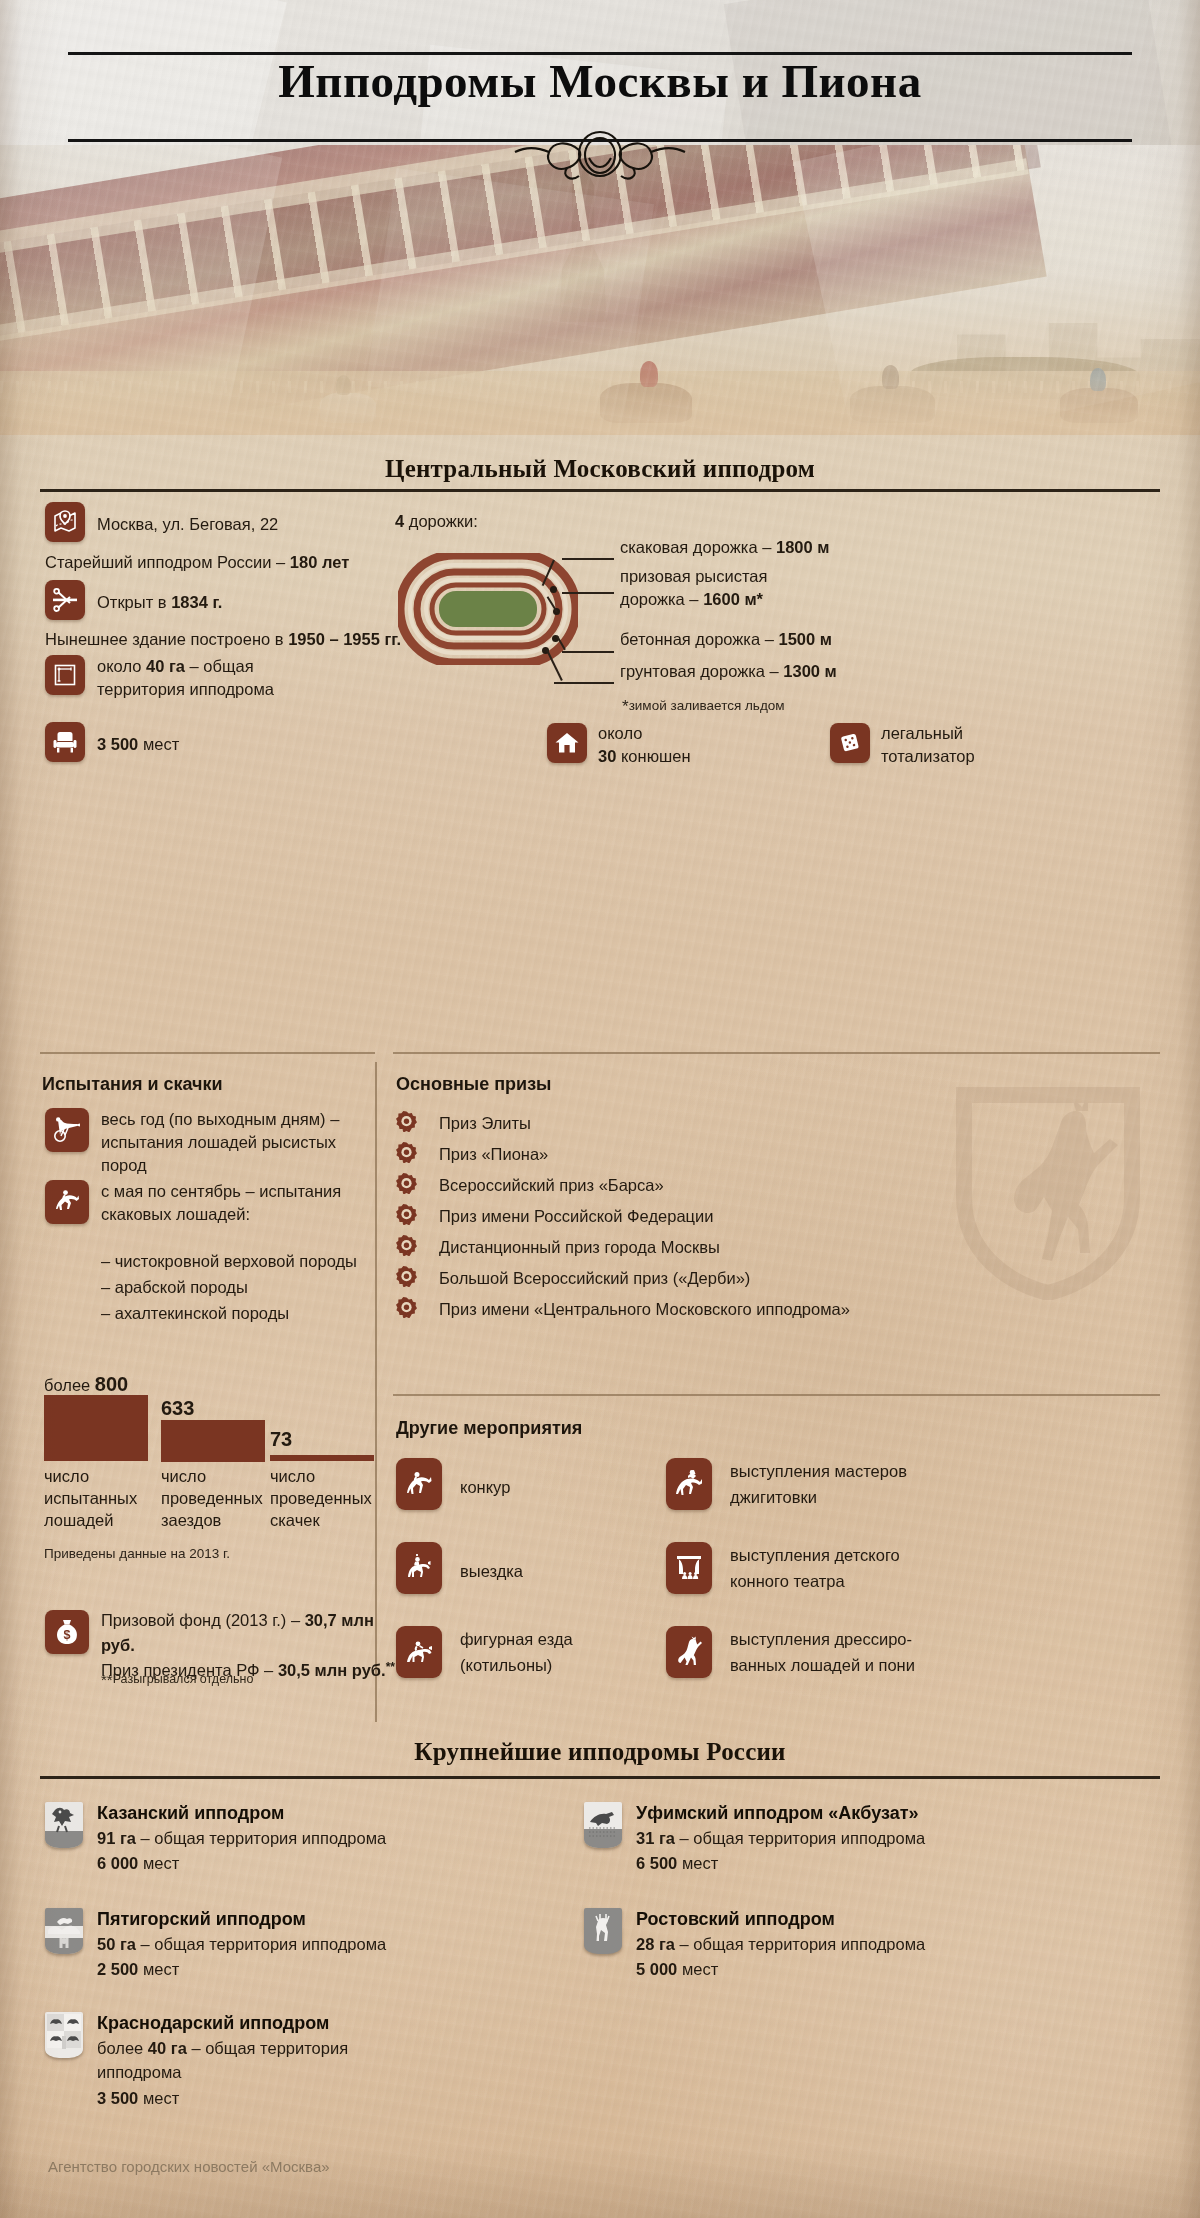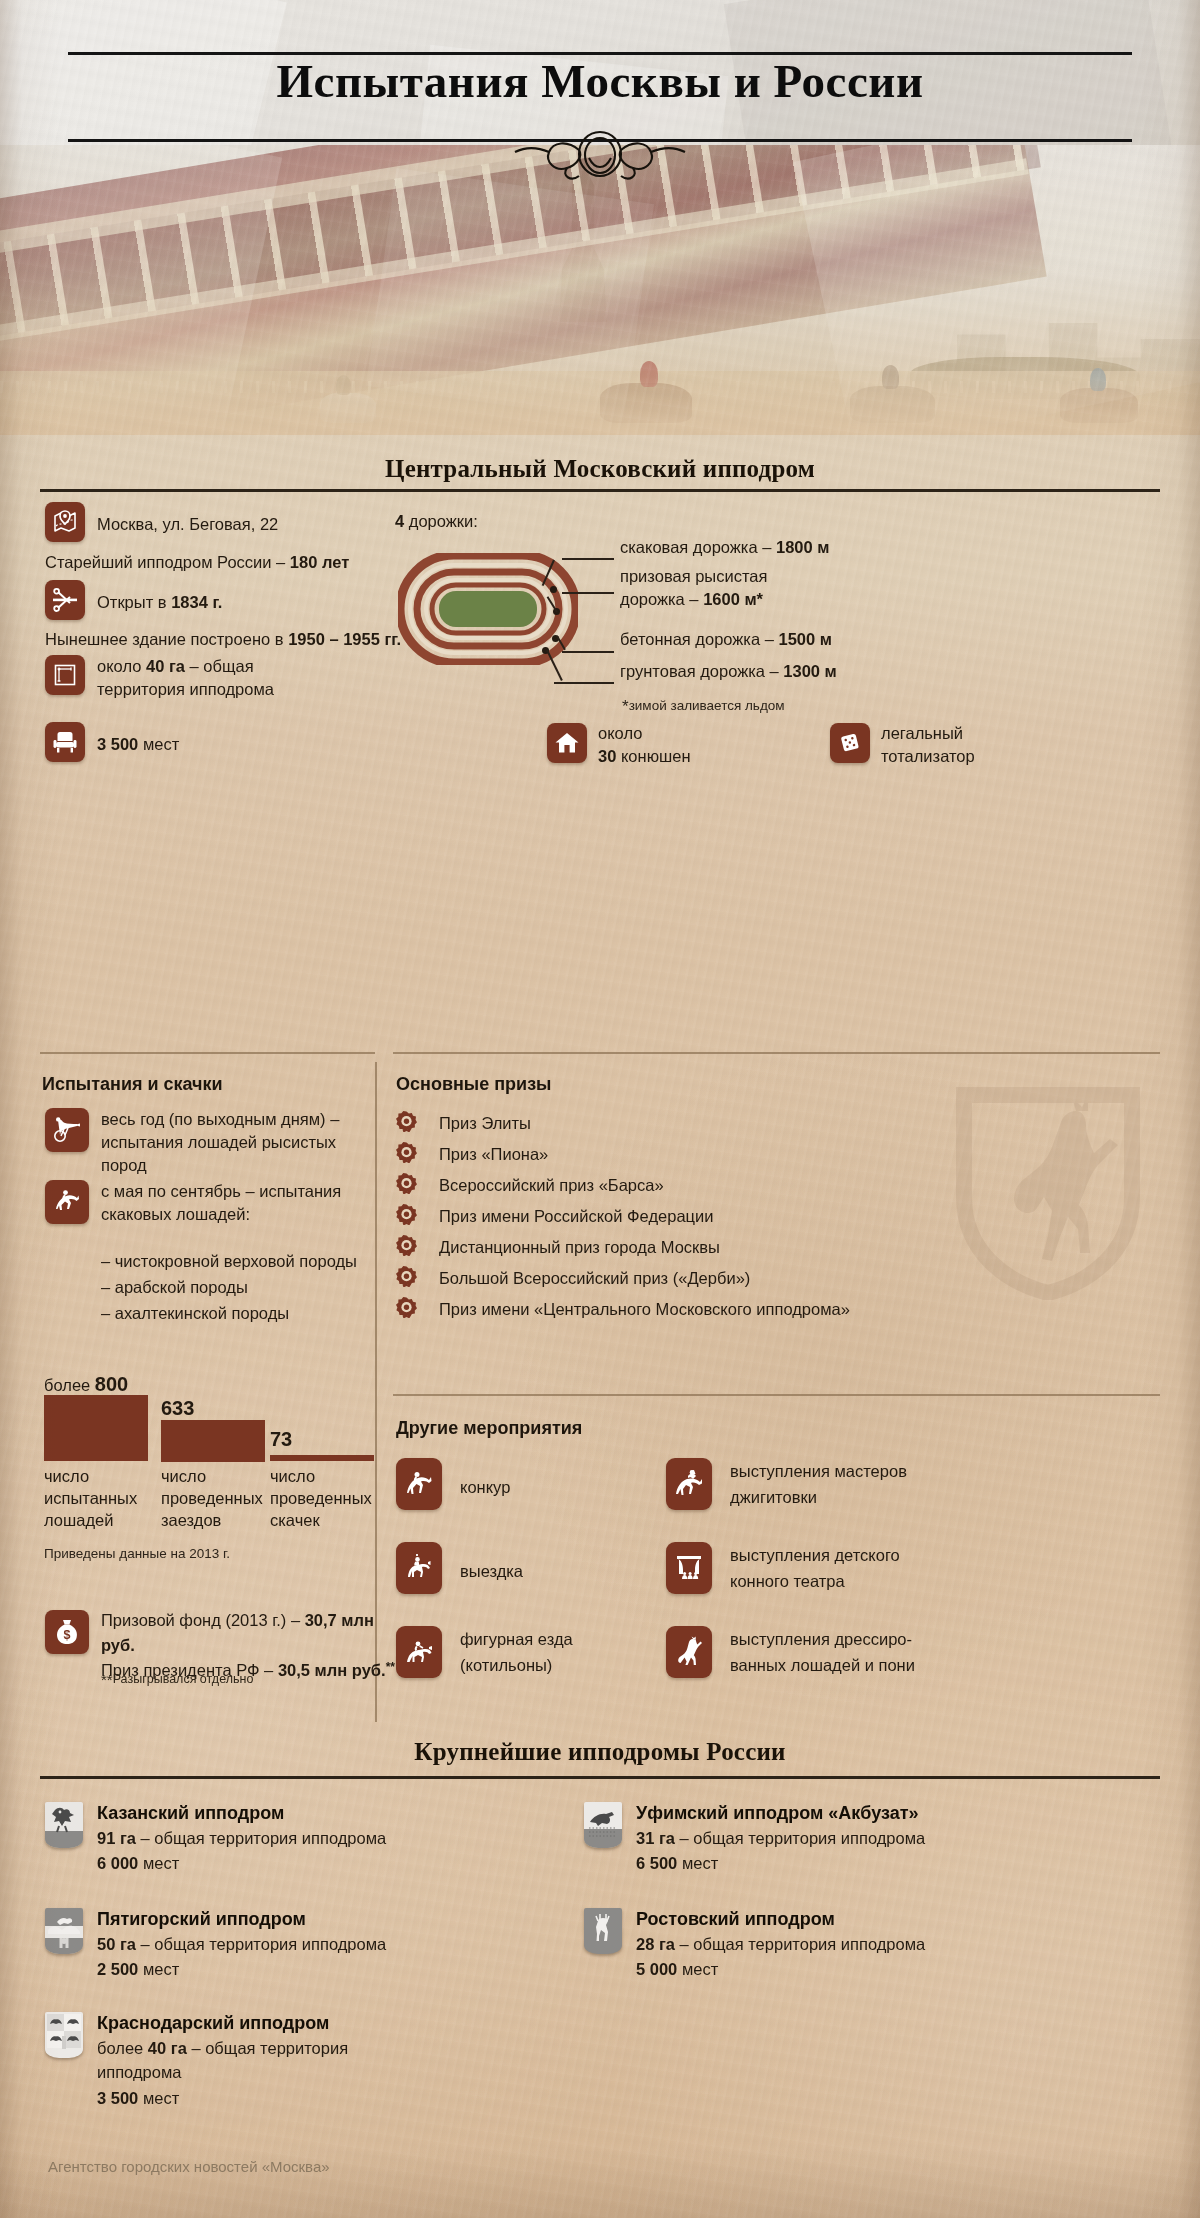--- a/index.html
+++ b/index.html
@@ -308,21 +308,21 @@
 <body>
 
 <div id="page">
 
   <div id="header">
     <div class="facet f1"></div>
     <div class="facet f2"></div>
     <div class="facet f3"></div>
   </div>
   <div class="rule-top"></div>
-  <h1 id="main-title">Испытания Москвы и России</h1>
+  <h1 id="main-title">Ипподромы Москвы и Пиона</h1>
   <div class="rule-bottom"></div>
 
   <div id="flourish">
     <svg width="190" height="58" viewBox="0 0 190 58">
       <g fill="none" stroke="#16120c" stroke-width="2.1">
         <path d="M95 4 C 83 4, 74 14, 74 26 C 74 38, 84 48, 95 48 C 106 48, 116 38, 116 26 C 116 14, 107 4, 95 4 Z"></path>
         <path d="M95 10 C 86 10, 80 18, 80 27 C 80 37, 87 45, 95 45 C 103 45, 110 37, 110 27 C 110 18, 104 10, 95 10 Z"></path>
         <path d="M74 22 C 62 12, 48 14, 44 24 C 40 34, 50 44, 62 40 C 72 37, 78 28, 74 22 Z"></path>
         <path d="M116 22 C 128 12, 142 14, 146 24 C 150 34, 140 44, 128 40 C 118 37, 112 28, 116 22 Z"></path>
         <path d="M44 24 C 30 18, 18 20, 10 24"></path>

